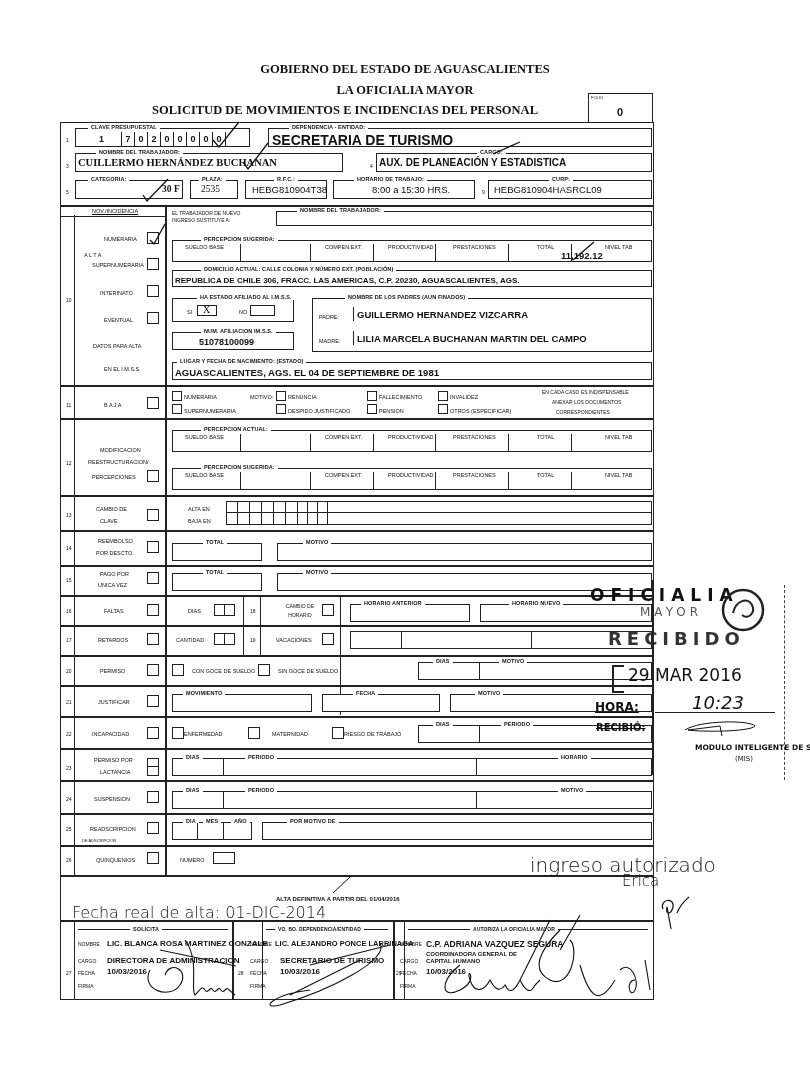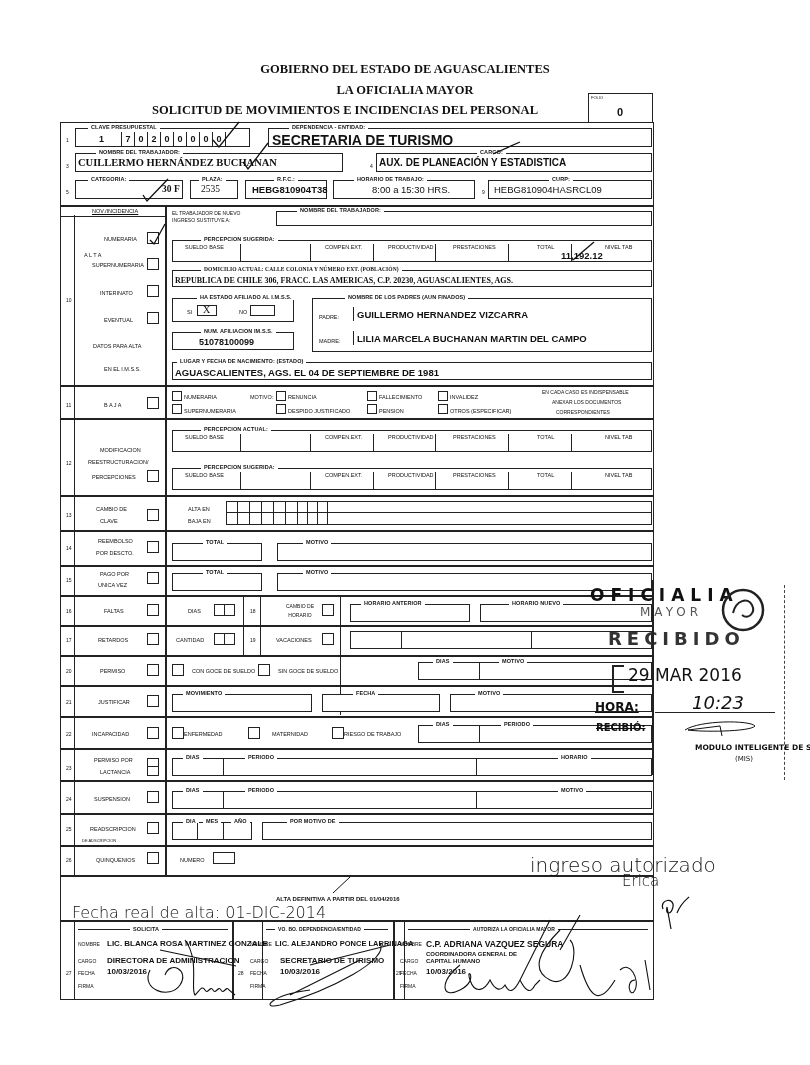--- a/index.html
+++ b/index.html
@@ -84,21 +84,21 @@
 <svg class="sig" style="left:140px;top:175px;" width="40" height="30">
     <path d="M3 20 L7 26 L28 4" stroke="#111" fill="none" stroke-width="1.3"></path>
   </svg>
 
 <div class="box" style="left:190px;top:180px;width:48px;height:19px;">
   <span class="lbl" style="left:8px;top:-5px;">PLAZA:</span>
   <span class="val serif" style="left:10px;top:3px;font-weight:normal;">2535</span>
 </div>
 <div class="box" style="left:245px;top:180px;width:82px;height:19px;">
   <span class="lbl" style="left:28px;top:-5px;">R.F.C.:</span>
-  <span class="val" style="left:6px;top:3px;font-weight:bold;">HEBG810904T38</span>
+  <span class="val" style="left:6px;top:3px;font-weight:normal;">HEBG810904T38</span>
 </div>
 <div class="box" style="left:333px;top:180px;width:142px;height:19px;">
   <span class="lbl" style="left:20px;top:-5px;">HORARIO DE TRABAJO:</span>
   <span class="val" style="left:38px;top:3px;font-weight:normal;">8:00 a 15:30 HRS.</span>
 </div>
 <span class="rn" style="left:482px;top:189px;">9</span>
 <div class="box" style="left:488px;top:180px;width:164px;height:19px;">
   <span class="lbl" style="left:60px;top:-5px;">CURP:</span>
   <span class="val" style="left:5px;top:3px;font-weight:normal;">HEBG810904HASRCL09</span>
 </div>
@@ -143,21 +143,21 @@
   <div class="vline" style="left:200px;top:3px;height:17px;width:1px;"></div>
   <div class="vline" style="left:262px;top:3px;height:17px;width:1px;"></div>
   <div class="vline" style="left:335px;top:3px;height:17px;width:1px;"></div>
   <div class="vline" style="left:398px;top:3px;height:17px;width:1px;"></div>
   <span class="val" style="left:352px;top:9px;font-size:9.5px;margin-left:36px;">11,192.12</span>
 </div>
 <svg class="sig" style="left:570px;top:240px;" width="30" height="24">
     <path d="M3 20 L24 2" stroke="#111" fill="none" stroke-width="1.3"></path>
   </svg>
 
-<div class="box" style="left:172px;top:270px;width:480px;height:17px;font-family:Liberation Serif, serif;">
+<div class="box" style="left:172px;top:270px;width:480px;height:17px;">
   <span class="lbl" style="left:28px;top:-5px;">DOMICILIO ACTUAL: CALLE COLONIA Y NÚMERO EXT. (POBLACIÓN)</span>
   <span class="val" style="left:2px;top:5px;font-size:8px;">REPUBLICA DE CHILE 306, FRACC. LAS AMERICAS, C.P. 20230, AGUASCALIENTES, AGS.</span>
 </div>
 
 <div class="box" style="left:172px;top:298px;width:122px;height:24px;">
   <span class="lbl" style="left:24px;top:-5px;">HA ESTADO AFILIADO AL I.M.S.S.</span>
   <span class="tiny" style="left:14px;top:10px;">SI</span>
   <div class="chk" style="left:24px;top:6px;width:20px;height:11px;">
     <span class="val serif" style="left:5px;top:-2px;font-weight:normal;font-size:10px;">X</span>
   </div>

